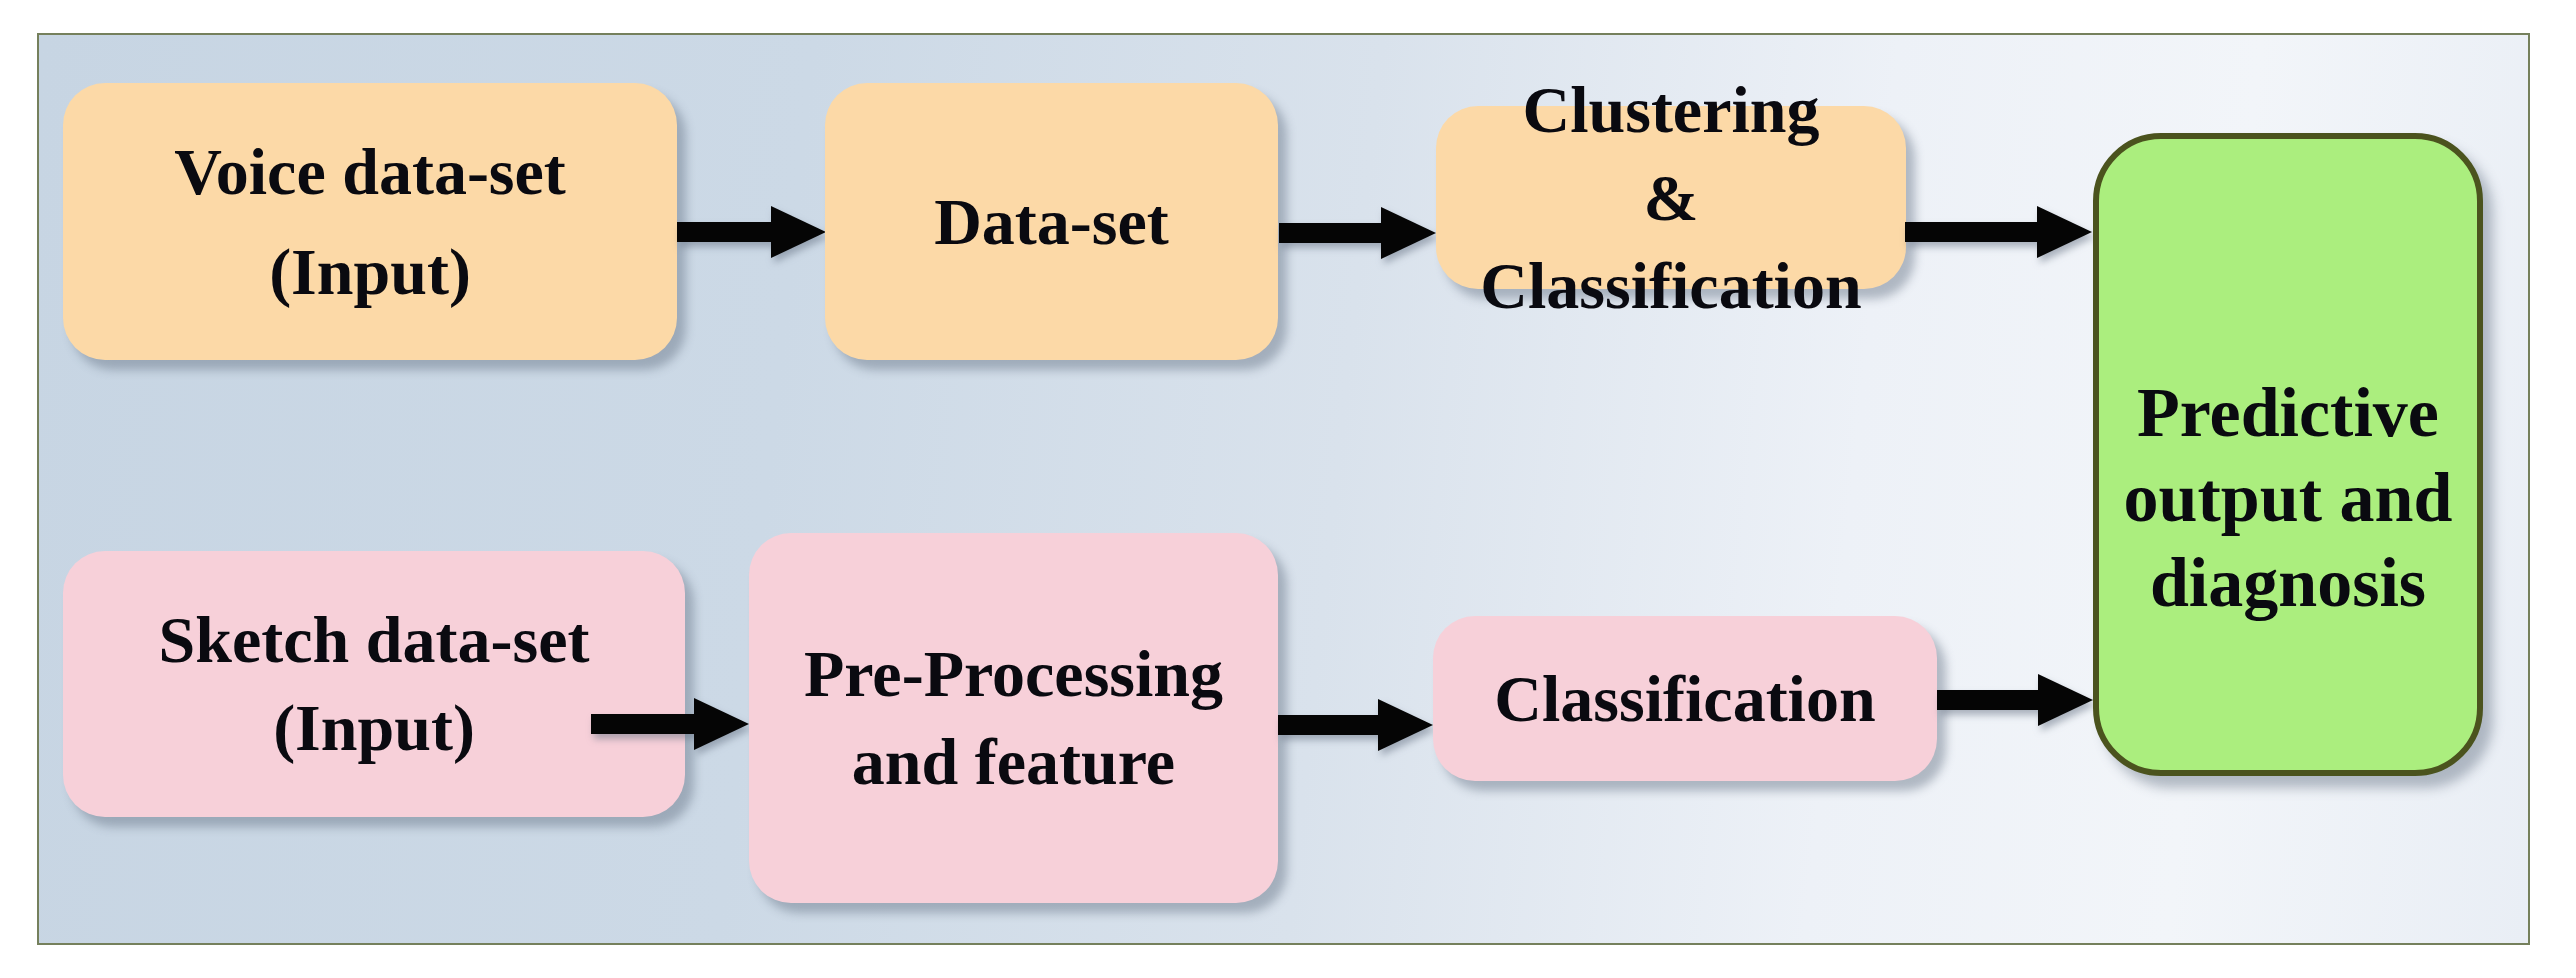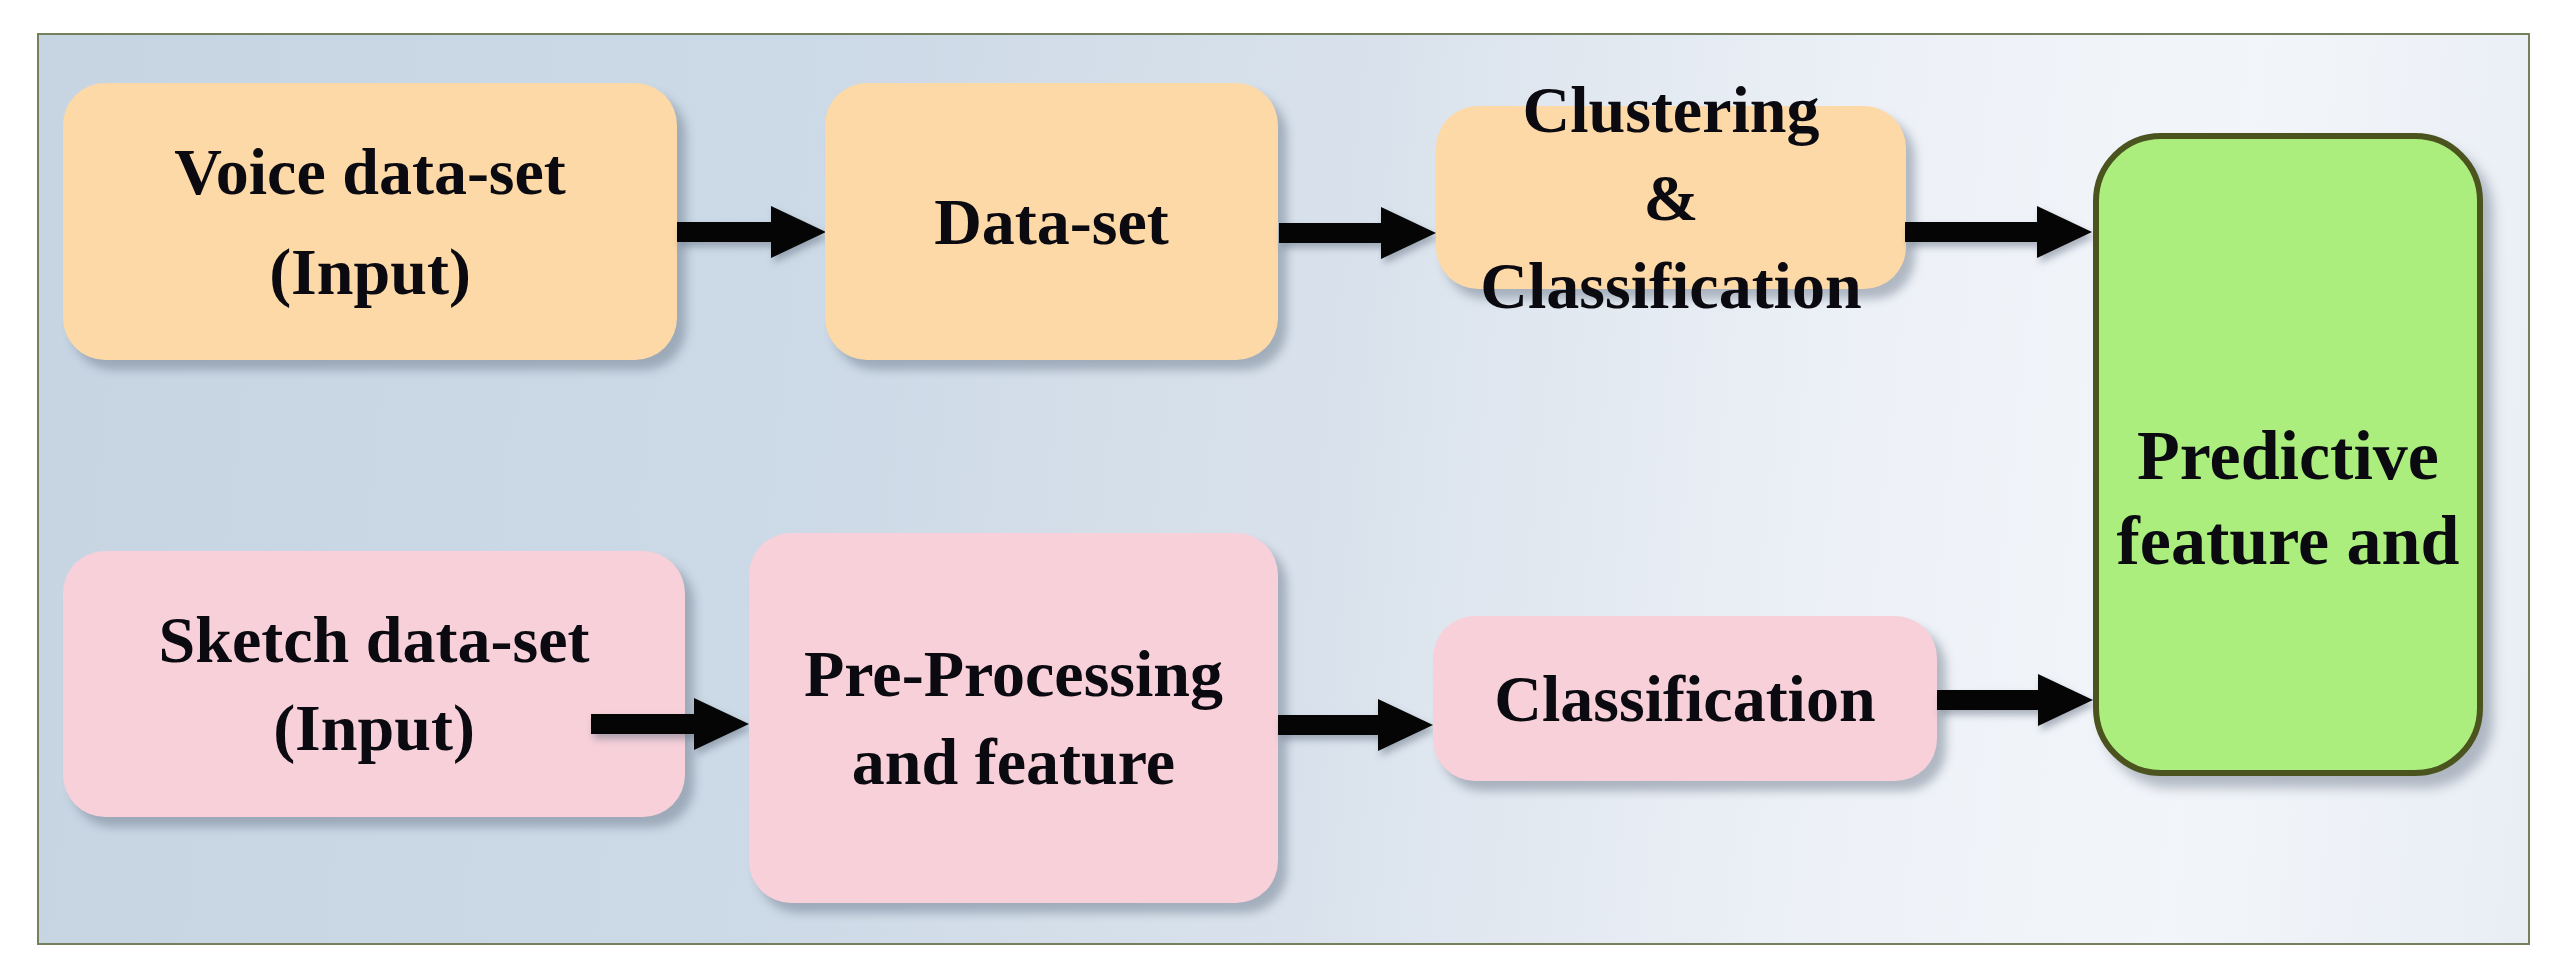--- a/index.html
+++ b/index.html
@@ -137,18 +137,19 @@
       <div class="line">Classification</div>
     </div>
 
     <div class="arrow" style="left:1898px;top:639px;width:156px;">
       <div class="shaft"></div>
       <div class="head"></div>
     </div>
 
     <div class="node output" style="left:2054px;top:98px;width:390px;height:643px;">
       <div class="line">Predictive</div>
-      <div class="line">feature and</div>
+      <div class="line">output and</div>
+      <div class="line">diagnosis</div>
     </div>
 
   </div>
 </div>
 
 
 </body></html>

